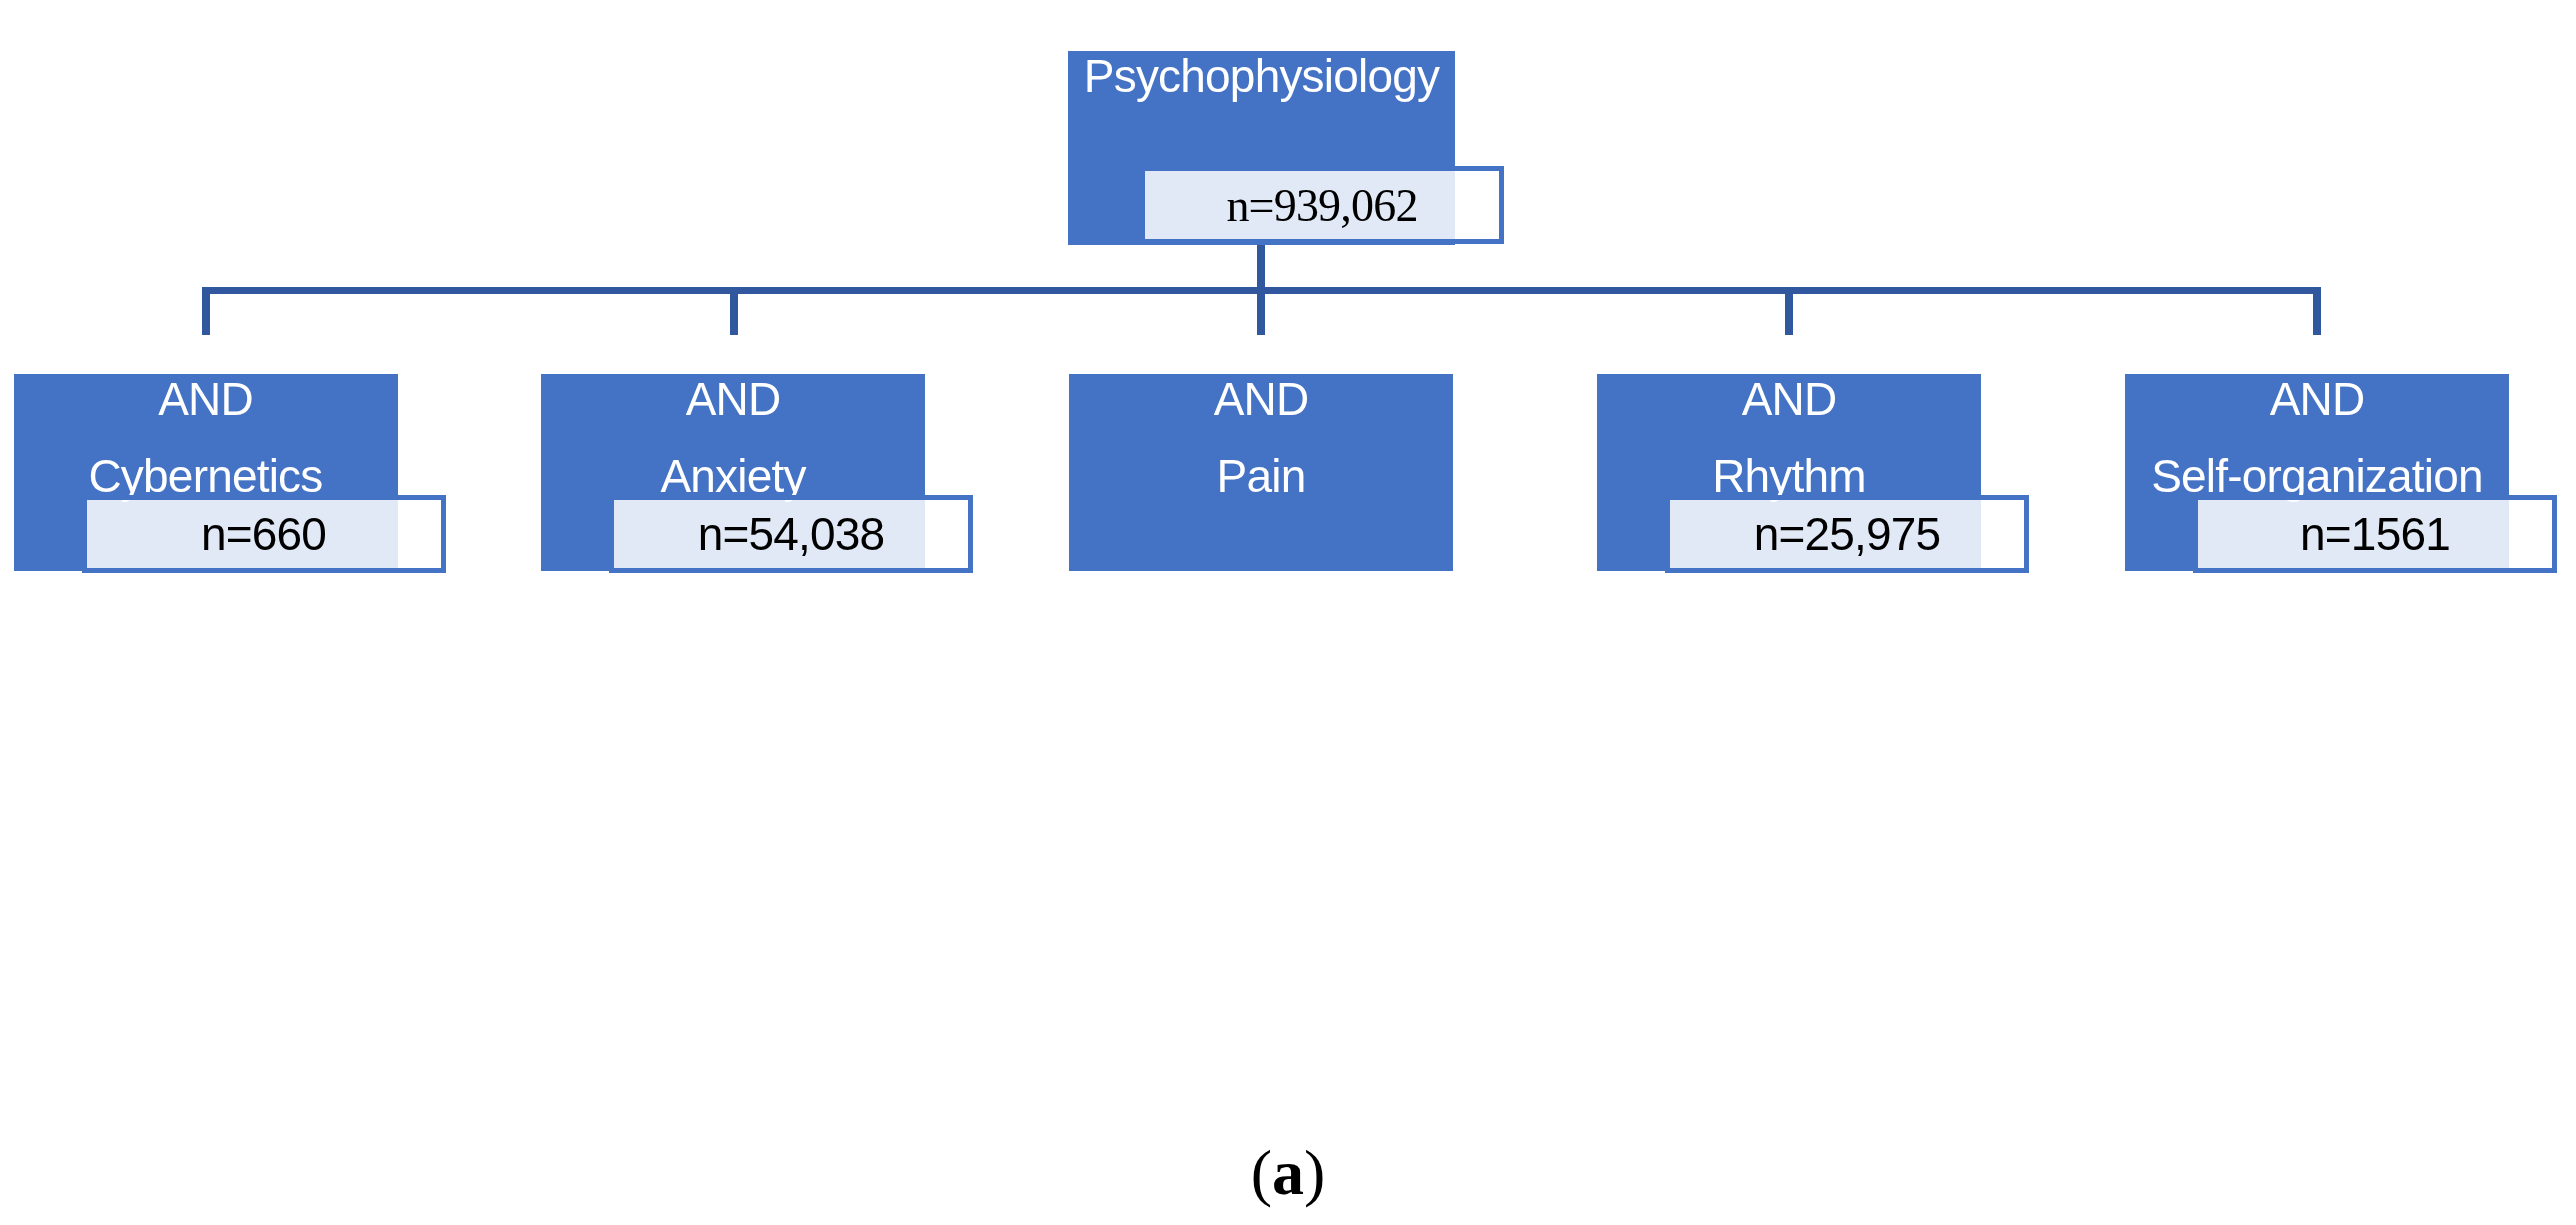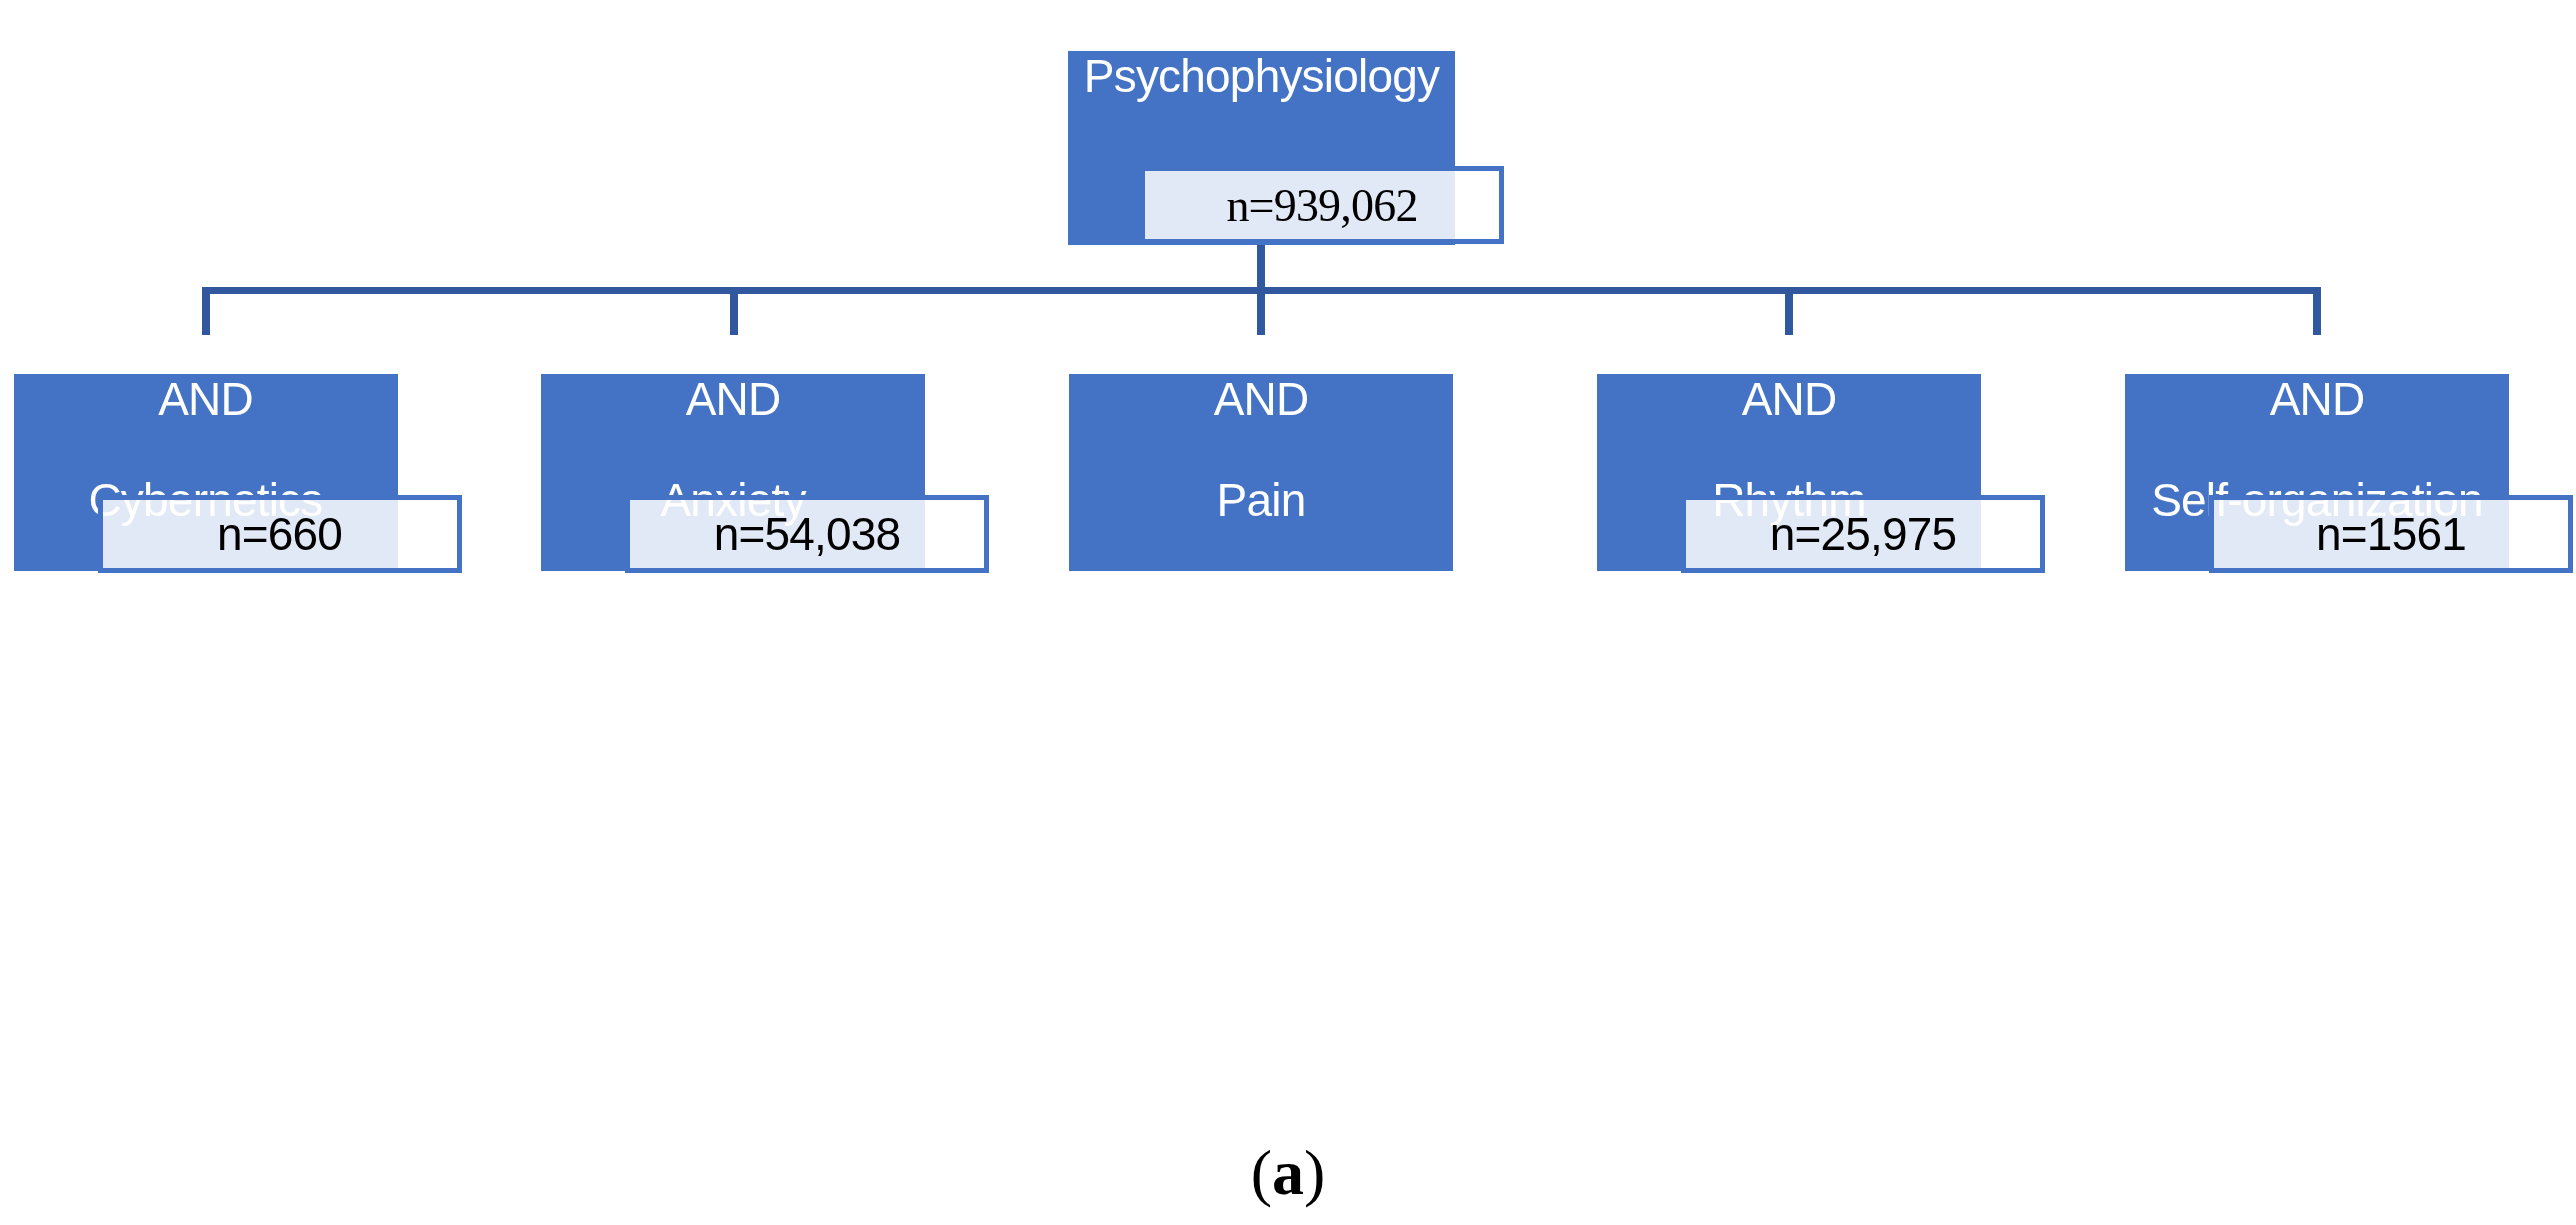--- a/index.html
+++ b/index.html
@@ -26,39 +26,39 @@
   .node{position:absolute;}
   .blue-box{
     position:absolute;left:0;top:0;
     background:#4472C4;
     display:flex;flex-direction:column;
     align-items:center;justify-content:flex-start;
     z-index:1;
     margin-top:32px;
   }
   .root .blue-box{width:387px;height:194px;}
-  .child .blue-box{width:384px;height:197px;gap:50px;padding-bottom:22px;box-sizing:border-box;}
+  .child .blue-box{width:384px;height:197px;gap:26px;padding-bottom:22px;box-sizing:border-box;}
   .node-label{
     color:#FFFFFF;
     font-size:46px;
     letter-spacing:-0.8px;
     line-height:1.1;
     white-space:nowrap;
   }
   .count-box{
     position:absolute;
     width:364px;height:78px;
     box-sizing:border-box;
     border:5px solid #4472C4;
     background:rgba(255,255,255,0.84);
     display:flex;align-items:center;justify-content:center;
     z-index:2;
   }
   .root .count-box{left:72px;top:147px;font-family:Liberation Serif, serif;}
-  .child .count-box{left:84px;top:153px;}
+  .child .count-box{left:68px;top:153px;}
   .count-text{
     color:#000000;
     font-size:46px;
     letter-spacing:-0.8px;
     white-space:nowrap;
   }
   
   .root{left:1068px;top:19.4px;width:387px;height:228px;}
   .child{top:342px;width:384px;height:236px;}
   .child-0{left:13.5px;}

